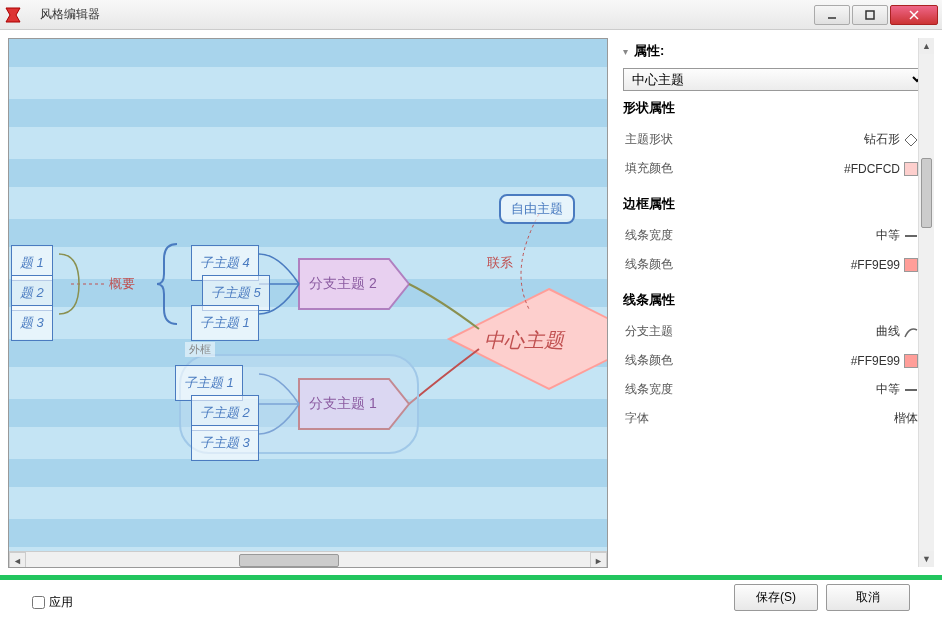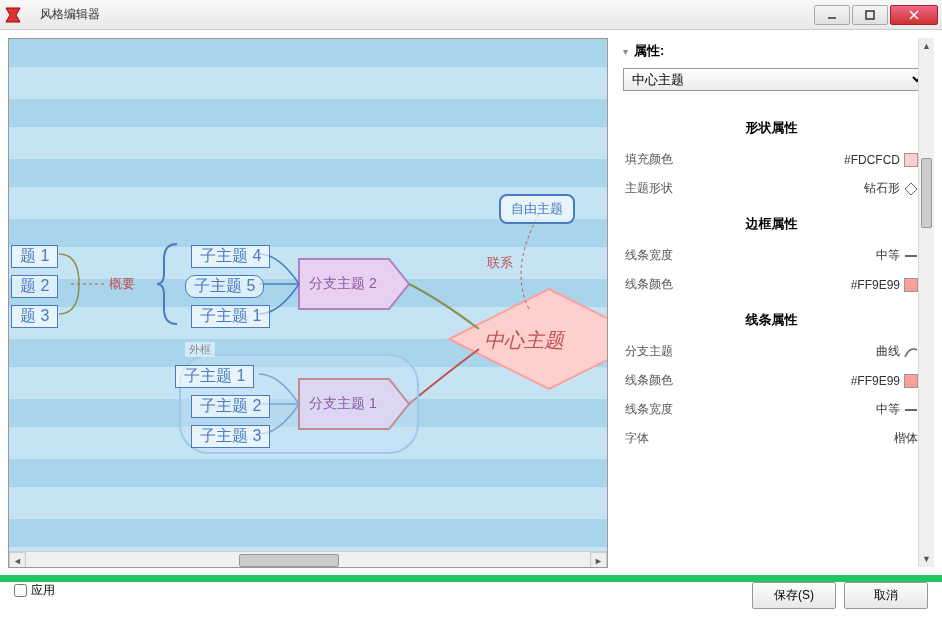--- a/index.html
+++ b/index.html
@@ -19,48 +19,48 @@
 .main { display: flex; height: 545px; padding: 8px; gap: 0; }
 .canvas-wrap { width: 600px; height: 530px; border: 1px solid #999; position: relative; overflow: hidden; }
 .canvas { width: 100%; height: 512px; background: repeating-linear-gradient(to bottom, #a8d4ec 0, #a8d4ec 28px, #c4e4f4 28px, #c4e4f4 60px); position: relative; }
 .hscroll { height: 17px; background: #f0f0f0; border-top: 1px solid #ccc; position: relative; }
 .hscroll-thumb { position: absolute; left: 230px; width: 100px; height: 13px; top: 2px; background: #ccc; border: 1px solid #999; border-radius: 2px; }
 .hscroll-arrow { position: absolute; width: 17px; height: 17px; background: #eee; border: 1px solid #ccc; display: flex; align-items: center; justify-content: center; font-size: 9px; color: #555; }
 
 
 .node { position: absolute; font-size: 13px; }
 .free-topic { border: 2px solid #4a7bc0; border-radius: 8px; padding: 4px 10px; color: #4a7bc0; background: rgba(255,255,255,0.6); }
-.sub-topic { border: 1px solid #4a7bc0; padding: 0 8px; color: #4a7bc0; background: rgba(255,255,255,0.6); font-size: 16px; }
+.sub-topic { border: 1px solid #4a7bc0; padding: 8px 8px; color: #4a7bc0; background: rgba(255,255,255,0.6); font-size: 13px; font-style: italic; }
 .branch { color: #8a5aa0; font-size: 14px; }
 .summary { color: #c05050; font-size: 13px; }
 .central { color: #c05050; font-size: 20px; font-weight: 500; font-family: "KaiTi", serif; font-style: italic; }
 .conn-label { color: #c05050; font-size: 13px; }
 .boundary-label { color: #888; font-size: 11px; background: rgba(255,255,255,0.5); padding: 0 4px; border-radius: 0; }
 .boundary { position: absolute; border: 2px solid #a0c8e8; border-radius: 30px; background: rgba(200,225,245,0.4); }
 
 
 .props { flex: 1; padding: 0 8px 0 14px; border-left: 1px solid transparent; position: relative; }
 .props-header { display: flex; align-items: center; padding: 4px 0 8px 0; }
 .props-header .toggle { font-size: 10px; color: #888; margin-right: 6px; cursor: pointer; }
 .props-title { font-size: 13px; font-weight: bold; }
 .props-select { width: 100%; padding: 2px 4px; font-size: 13px; border: 1px solid #999; background: linear-gradient(#fdfdfd, #ececec); }
-.props-body { margin-top: 24px; overflow-y: auto; height: 450px; padding-right: 6px; text-align: center; }
+.props-body { margin-top: 4px; overflow-y: auto; height: 450px; padding-right: 6px; }
 .section-title { font-weight: bold; font-size: 13px; margin: 12px 0 8px 0; }
 .section-title:first-child { margin-top: 4px; }
 .prop-row { display: flex; justify-content: space-between; align-items: center; padding: 6px 2px; font-size: 12px; color: #444; }
 .prop-label { color: #555; }
 .prop-value { display: flex; align-items: center; gap: 4px; color: #333; cursor: pointer; }
 .swatch { width: 14px; height: 14px; border: 1px solid #999; }
 .shape-icon { width: 14px; height: 14px; display: inline-flex; align-items: center; justify-content: center; }
 .vscroll { position: absolute; right: 0; top: 0; bottom: 0; width: 16px; background: #f0f0f0; border-left: 1px solid #ddd; }
 .vscroll-thumb { position: absolute; left: 2px; right: 2px; top: 120px; height: 70px; background: #ccc; border: 1px solid #999; border-radius: 2px; }
 .vscroll-arrow { position: absolute; left: 0; right: 0; height: 16px; background: #eee; display: flex; align-items: center; justify-content: center; font-size: 9px; color: #555; }
 
 
-.footer { height: 36px; border-top: 7px solid #22c55e; display: flex; align-items: flex-start; padding: 0 14px; }
+.footer { height: 36px; border-top: 5px solid #22c55e; display: flex; align-items: flex-end; padding: 0 32px; }
 .footer-check { display: flex; align-items: center; gap: 4px; font-size: 12px; flex: 1; }
 .footer-check input { width: 13px; height: 13px; }
 .btn { min-width: 84px; padding: 4px 14px; font-size: 12px; border: 1px solid #999; background: linear-gradient(#fdfdfd, #e8e8e8); border-radius: 2px; cursor: pointer; margin-left: 8px; }
 </style>
 </head>
 <body>
 
 <div class="titlebar">
   <span class="app-icon">
     <svg viewBox="0 0 18 18">
@@ -133,21 +133,21 @@
       <div class="node branch" style="left:300px;top:236px;">分支主题 2</div>
       <div class="node branch" style="left:300px;top:356px;">分支主题 1</div>
 
       <div class="node summary" style="left:100px;top:236px;">概要</div>
 
       <div class="node sub-topic" style="left:2px;top:206px;">题 1</div>
       <div class="node sub-topic" style="left:2px;top:236px;">题 2</div>
       <div class="node sub-topic" style="left:2px;top:266px;">题 3</div>
 
       <div class="node sub-topic" style="left:182px;top:206px;">子主题 4</div>
-      <div class="node sub-topic" style="left:176px;top:236px;border-radius:10px;">子主题 5</div>
+      <div class="node sub-topic" style="left:193px;top:236px;">子主题 5</div>
       <div class="node sub-topic" style="left:182px;top:266px;">子主题 1</div>
 
       <div class="node sub-topic" style="left:166px;top:326px;">子主题 1</div>
       <div class="node sub-topic" style="left:182px;top:356px;">子主题 2</div>
       <div class="node sub-topic" style="left:182px;top:386px;">子主题 3</div>
     </div>
     <div class="hscroll">
       <div class="hscroll-arrow" style="left:0;">◄</div>
       <div class="hscroll-thumb"></div>
       <div class="hscroll-arrow" style="right:0;">►</div>
@@ -159,35 +159,35 @@
       <span class="toggle">▾</span>
       <span class="props-title">属性:</span>
     </div>
     <select class="props-select">
       <option>中心主题</option>
     </select>
     <div class="props-body">
 
       <div class="section-title">形状属性</div>
       <div class="prop-row">
+        <span class="prop-label">主题形状</span>
+        <span class="prop-value">
+          <span>钻石形</span>
+          <span class="shape-icon">
+              <svg width="14" height="14">
+                <polygon points="7,1 13,7 7,13 1,7" fill="none" stroke="#666"></polygon>
+              </svg>
+            </span>
+        </span>
+      </div>
+      <div class="prop-row">
         <span class="prop-label">填充颜色</span>
         <span class="prop-value">
           <span>#FDCFCD</span>
           <span class="swatch" style="background:#FDCFCD;"></span>
-        </span>
-      </div>
-      <div class="prop-row">
-        <span class="prop-label">主题形状</span>
-        <span class="prop-value">
-          <span>钻石形</span>
-          <span class="shape-icon">
-              <svg width="14" height="14">
-                <polygon points="7,1 13,7 7,13 1,7" fill="none" stroke="#666"></polygon>
-              </svg>
-            </span>
         </span>
       </div>
 
       <div class="section-title">边框属性</div>
       <div class="prop-row">
         <span class="prop-label">线条宽度</span>
         <span class="prop-value">
           <span>中等</span>
           <span class="shape-icon">
               <svg width="14" height="14">

